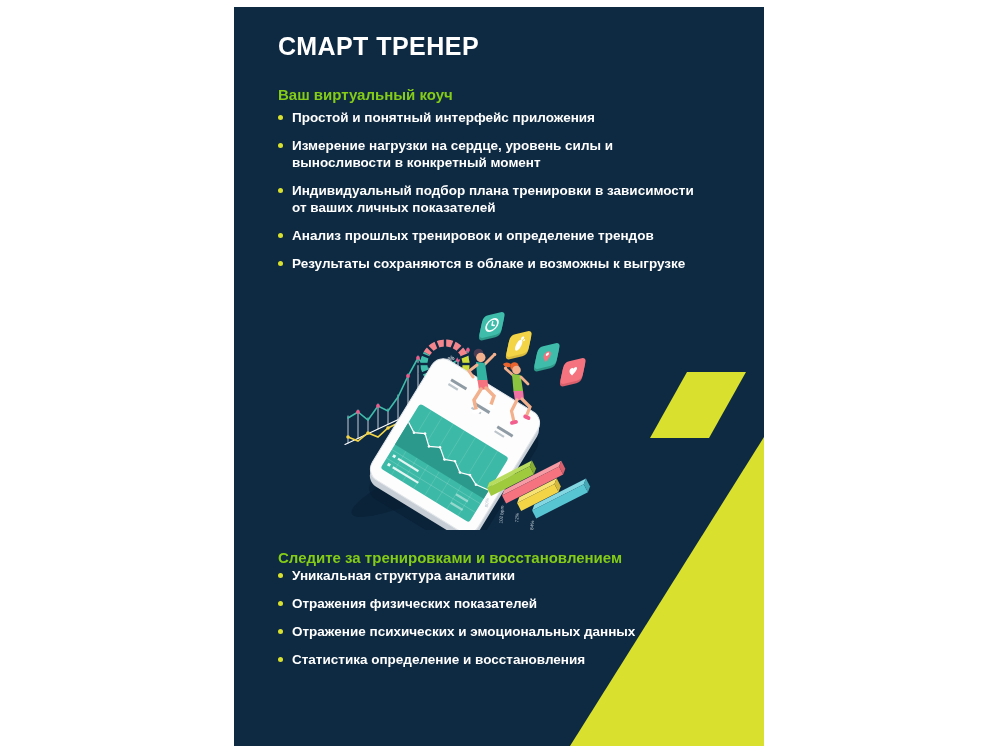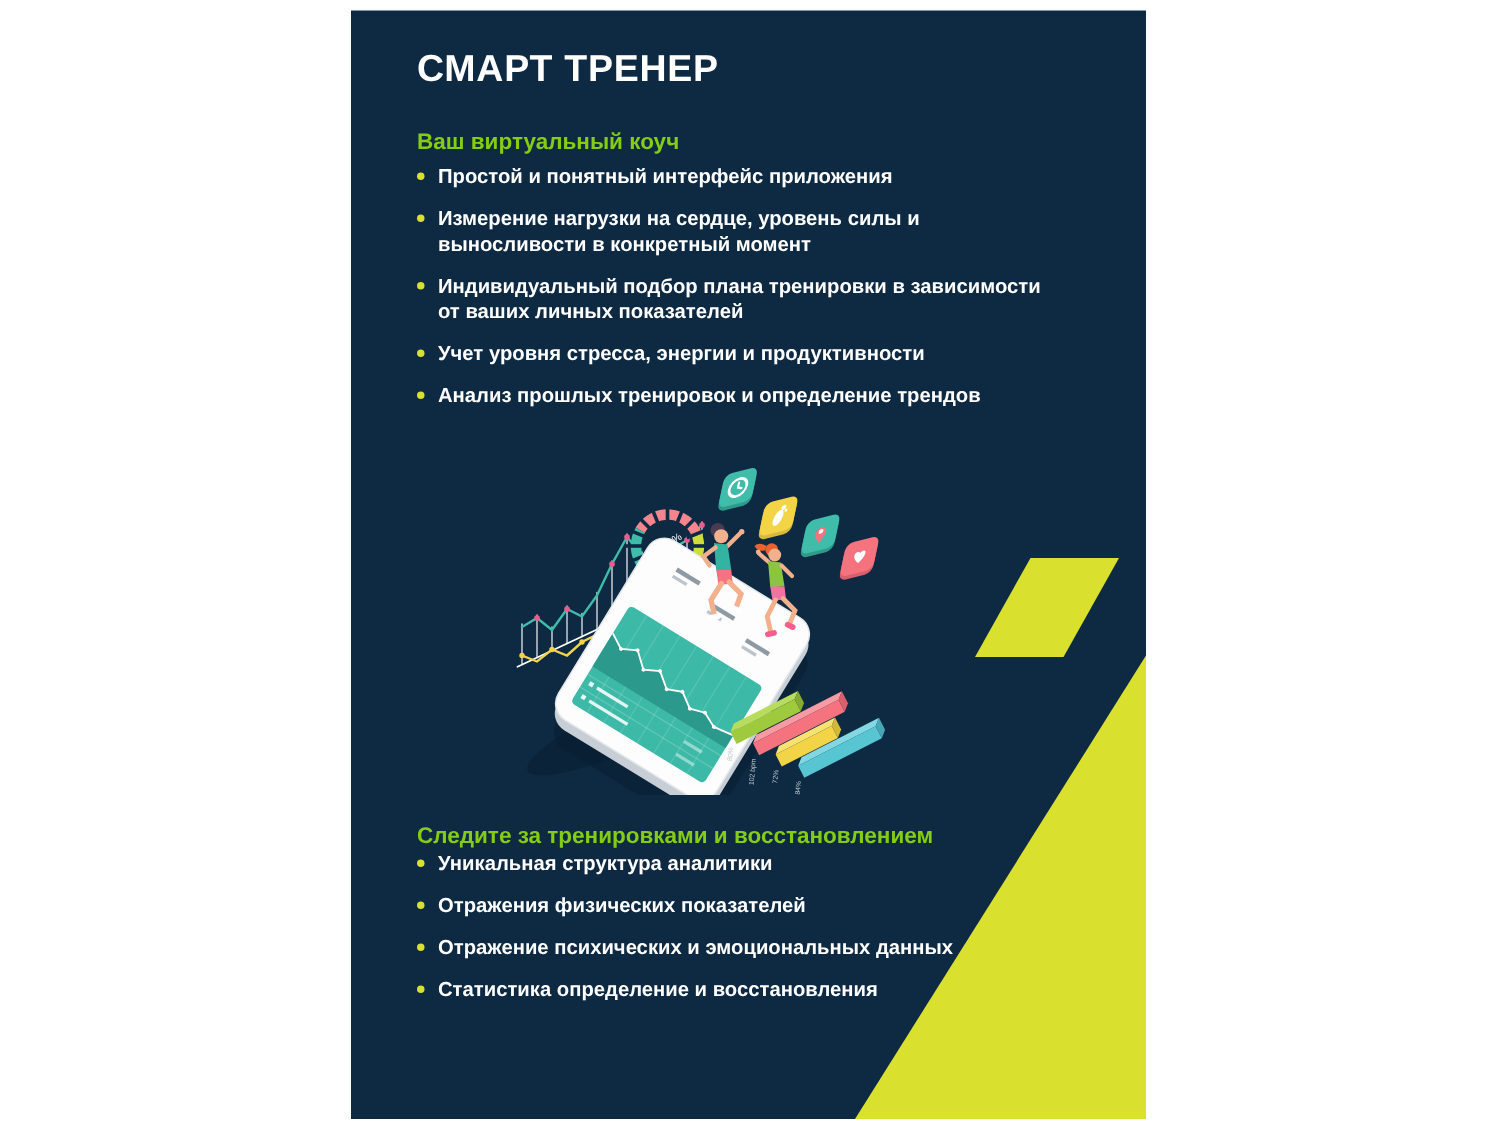--- a/index.html
+++ b/index.html
@@ -45,25 +45,25 @@
           <span class="btext">Измерение нагрузки на сердце, уровень силы и
 выносливости в конкретный момент</span>
         </div>
       <div class="bullet">
           <span class="dot"></span>
           <span class="btext">Индивидуальный подбор плана тренировки в зависимости
 от ваших личных показателей</span>
         </div>
       <div class="bullet">
           <span class="dot"></span>
-          <span class="btext">Учет уровня стресса, энергии и продуктивности</span>
-        </div>
-      <div class="bullet">
-          <span class="dot"></span>
           <span class="btext">Анализ прошлых тренировок и определение трендов</span>
+        </div>
+      <div class="bullet">
+          <span class="dot"></span>
+          <span class="btext">Результаты сохраняются в облаке и возможны к выгрузке</span>
         </div>
     </div>
 
     <div class="sec-heading" id="heading2">Следите за тренировками и восстановлением</div>
     <div class="bullets" id="list2">
       <div class="bullet">
           <span class="dot"></span>
           <span class="btext">Уникальная структура аналитики</span>
         </div>
       <div class="bullet">

